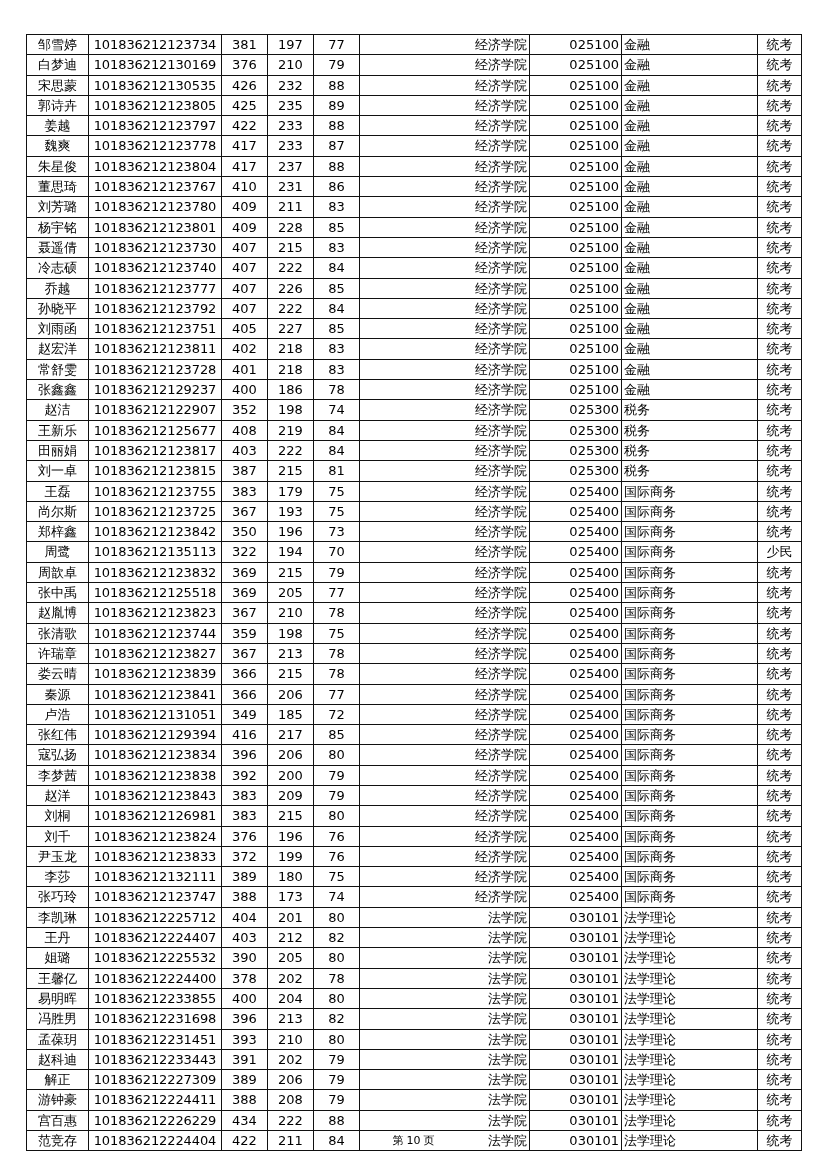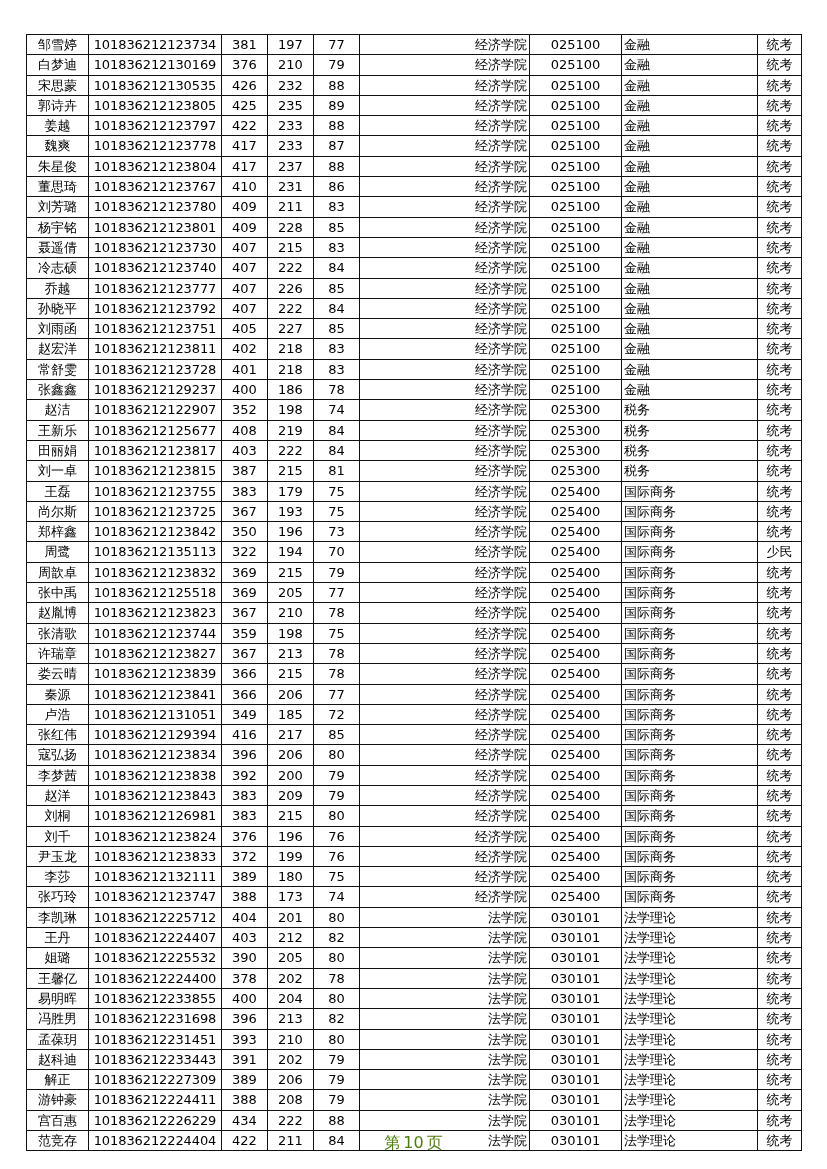--- a/index.html
+++ b/index.html
@@ -47,32 +47,32 @@
   col.c-avg     { width: 46px; }
   col.c-college { width: 170px; }
   col.c-code    { width: 92px; }
   col.c-major   { width: 136px; }
   col.c-type    { width: 44px; }
 
   td.name    { text-align: center; font-size: 12.5px; }
   td.id      { text-align: center; font-size: 13px; letter-spacing: -0.1px; border-radius: 9px; }
   td.num     { text-align: center; font-size: 13px; }
   td.college { text-align: right; font-size: 12.5px; }
-  td.code    { text-align: center; font-size: 13px; }
+  td.code    { text-align: right; font-size: 13px; }
   td.major   { font-size: 12.5px; }
   td.type    { text-align: center; font-size: 12.5px; }
 
   .footer {
     position: absolute;
     left: 0;
     top: 1133px;
     width: 827px;
     text-align: center;
-    font-size: 16px;
-    color: #4d7c0f;
+    font-size: 11px;
+    color: #000000;
   }
   .footer .pg-num { margin: 0 3px; }
 </style>
 </head>
 <body>
 
 <div class="page">
 
   <table class="score-table">
     <colgroup>

